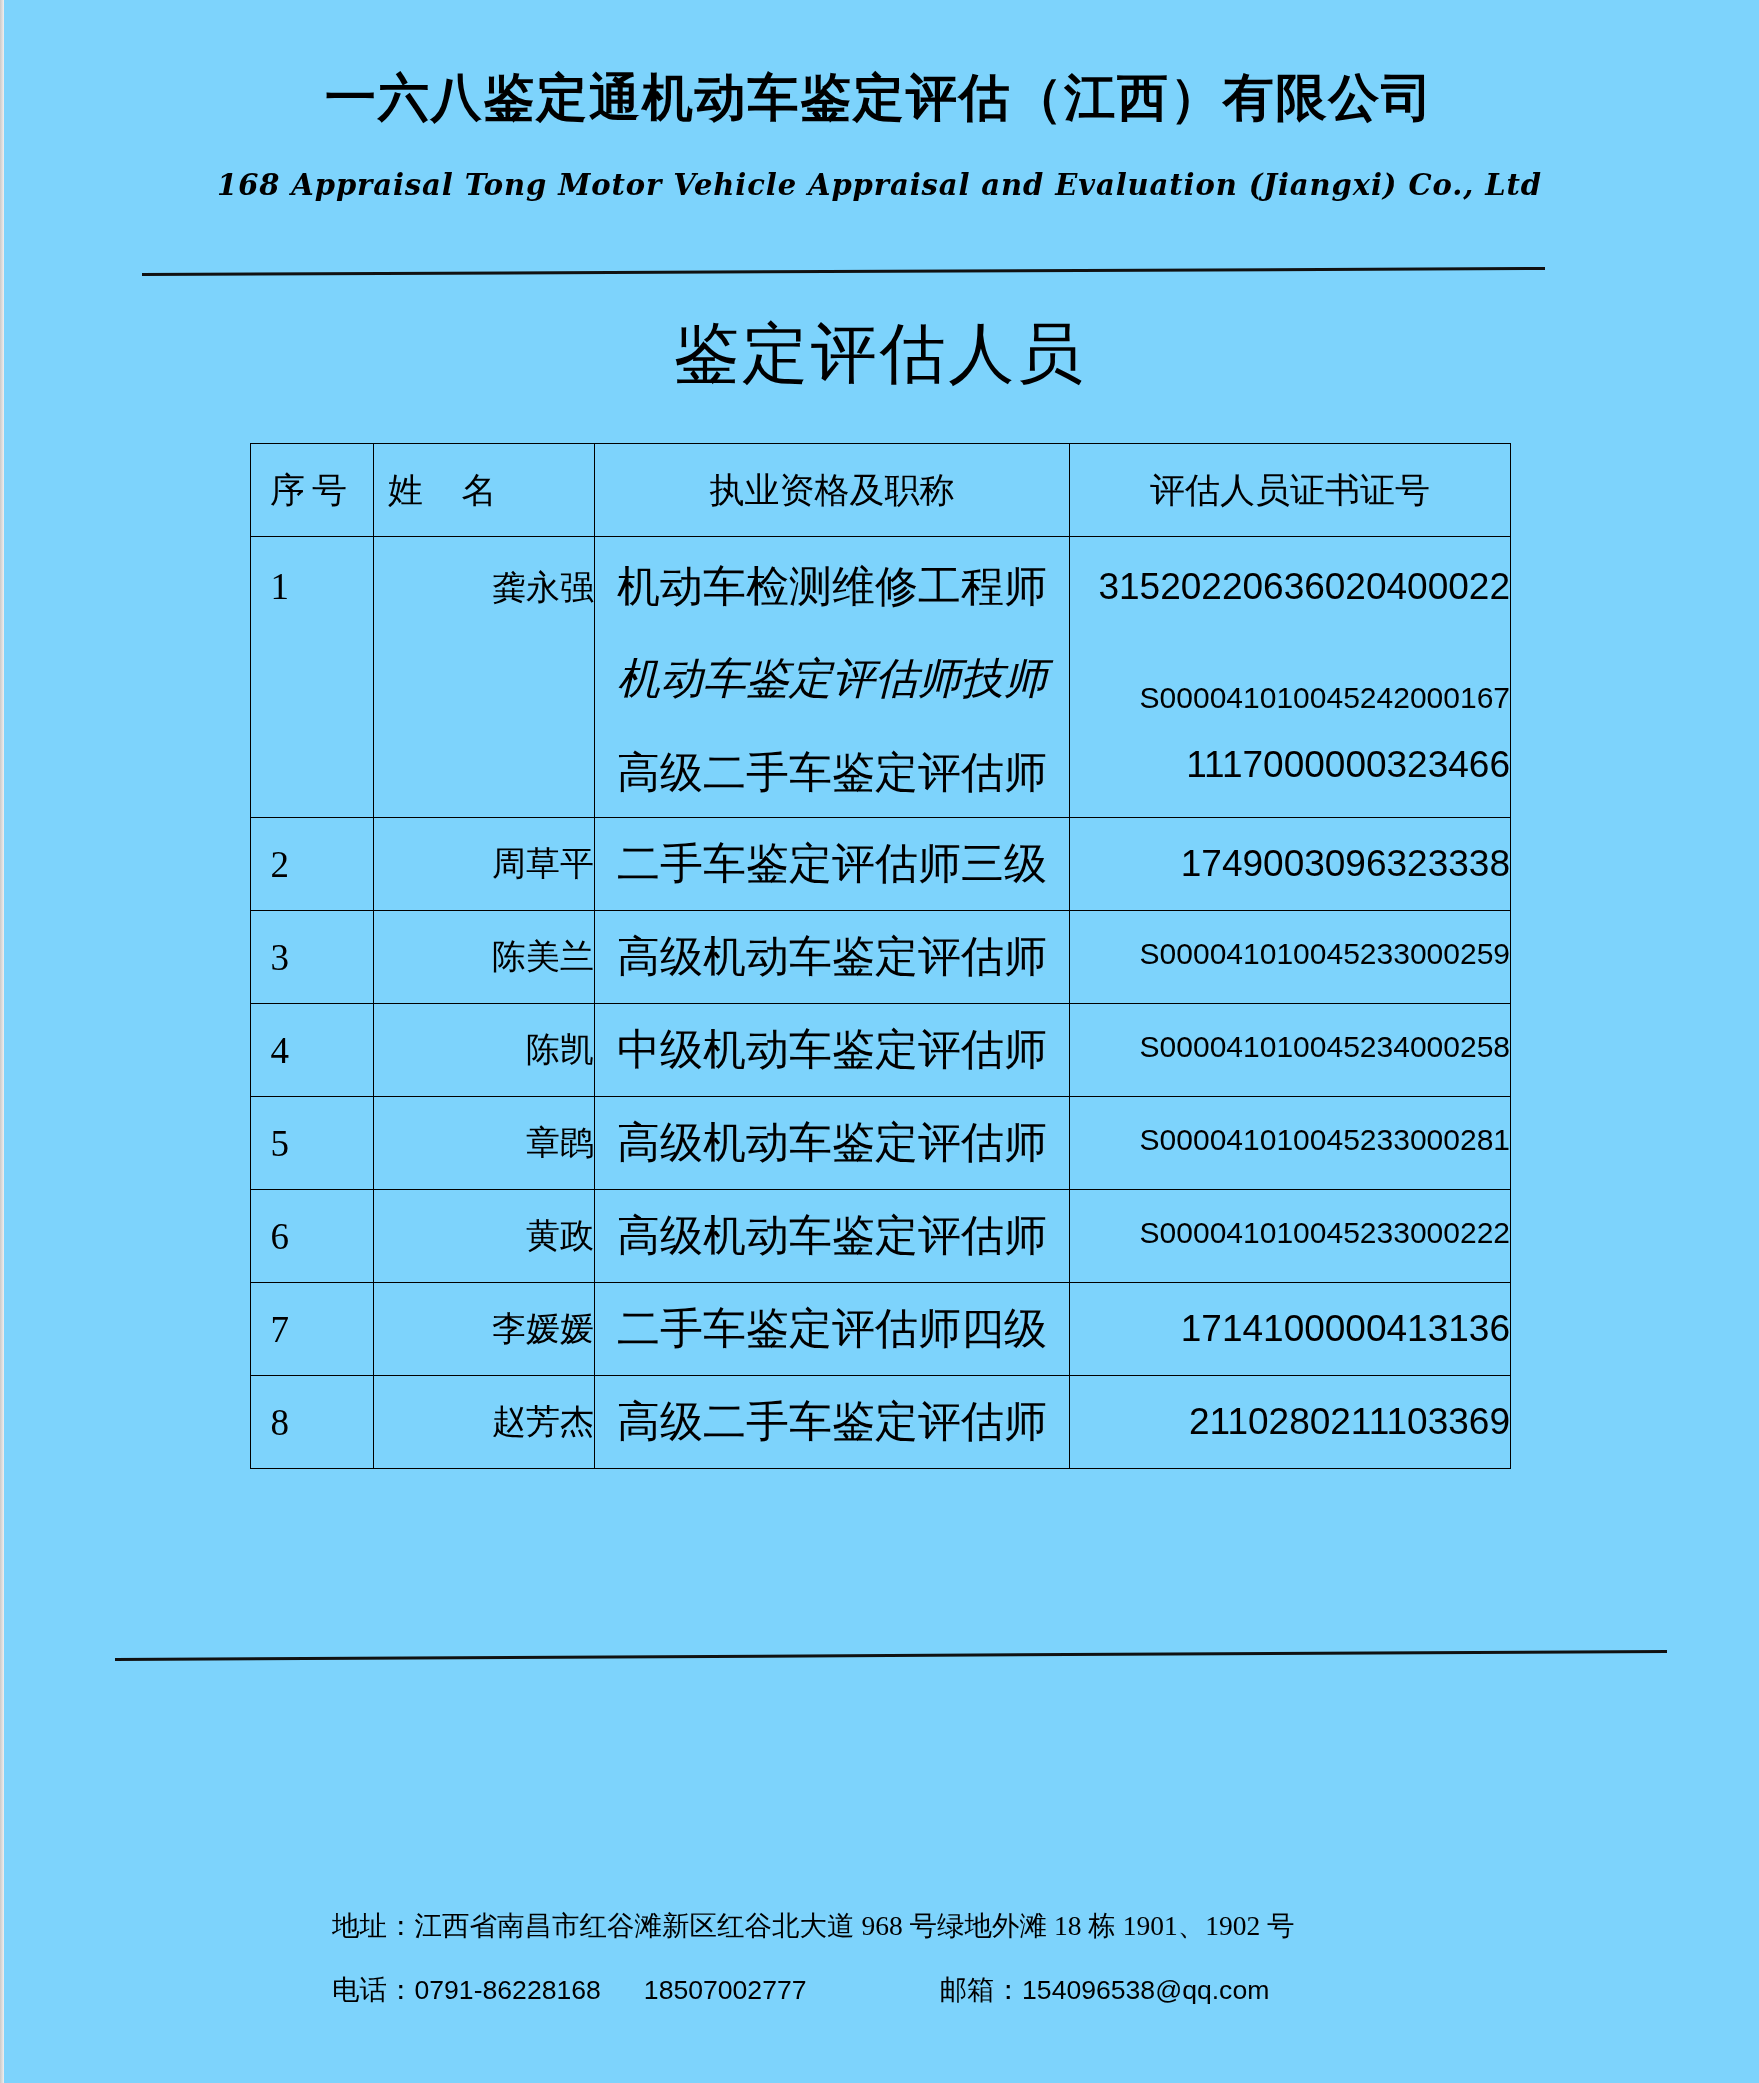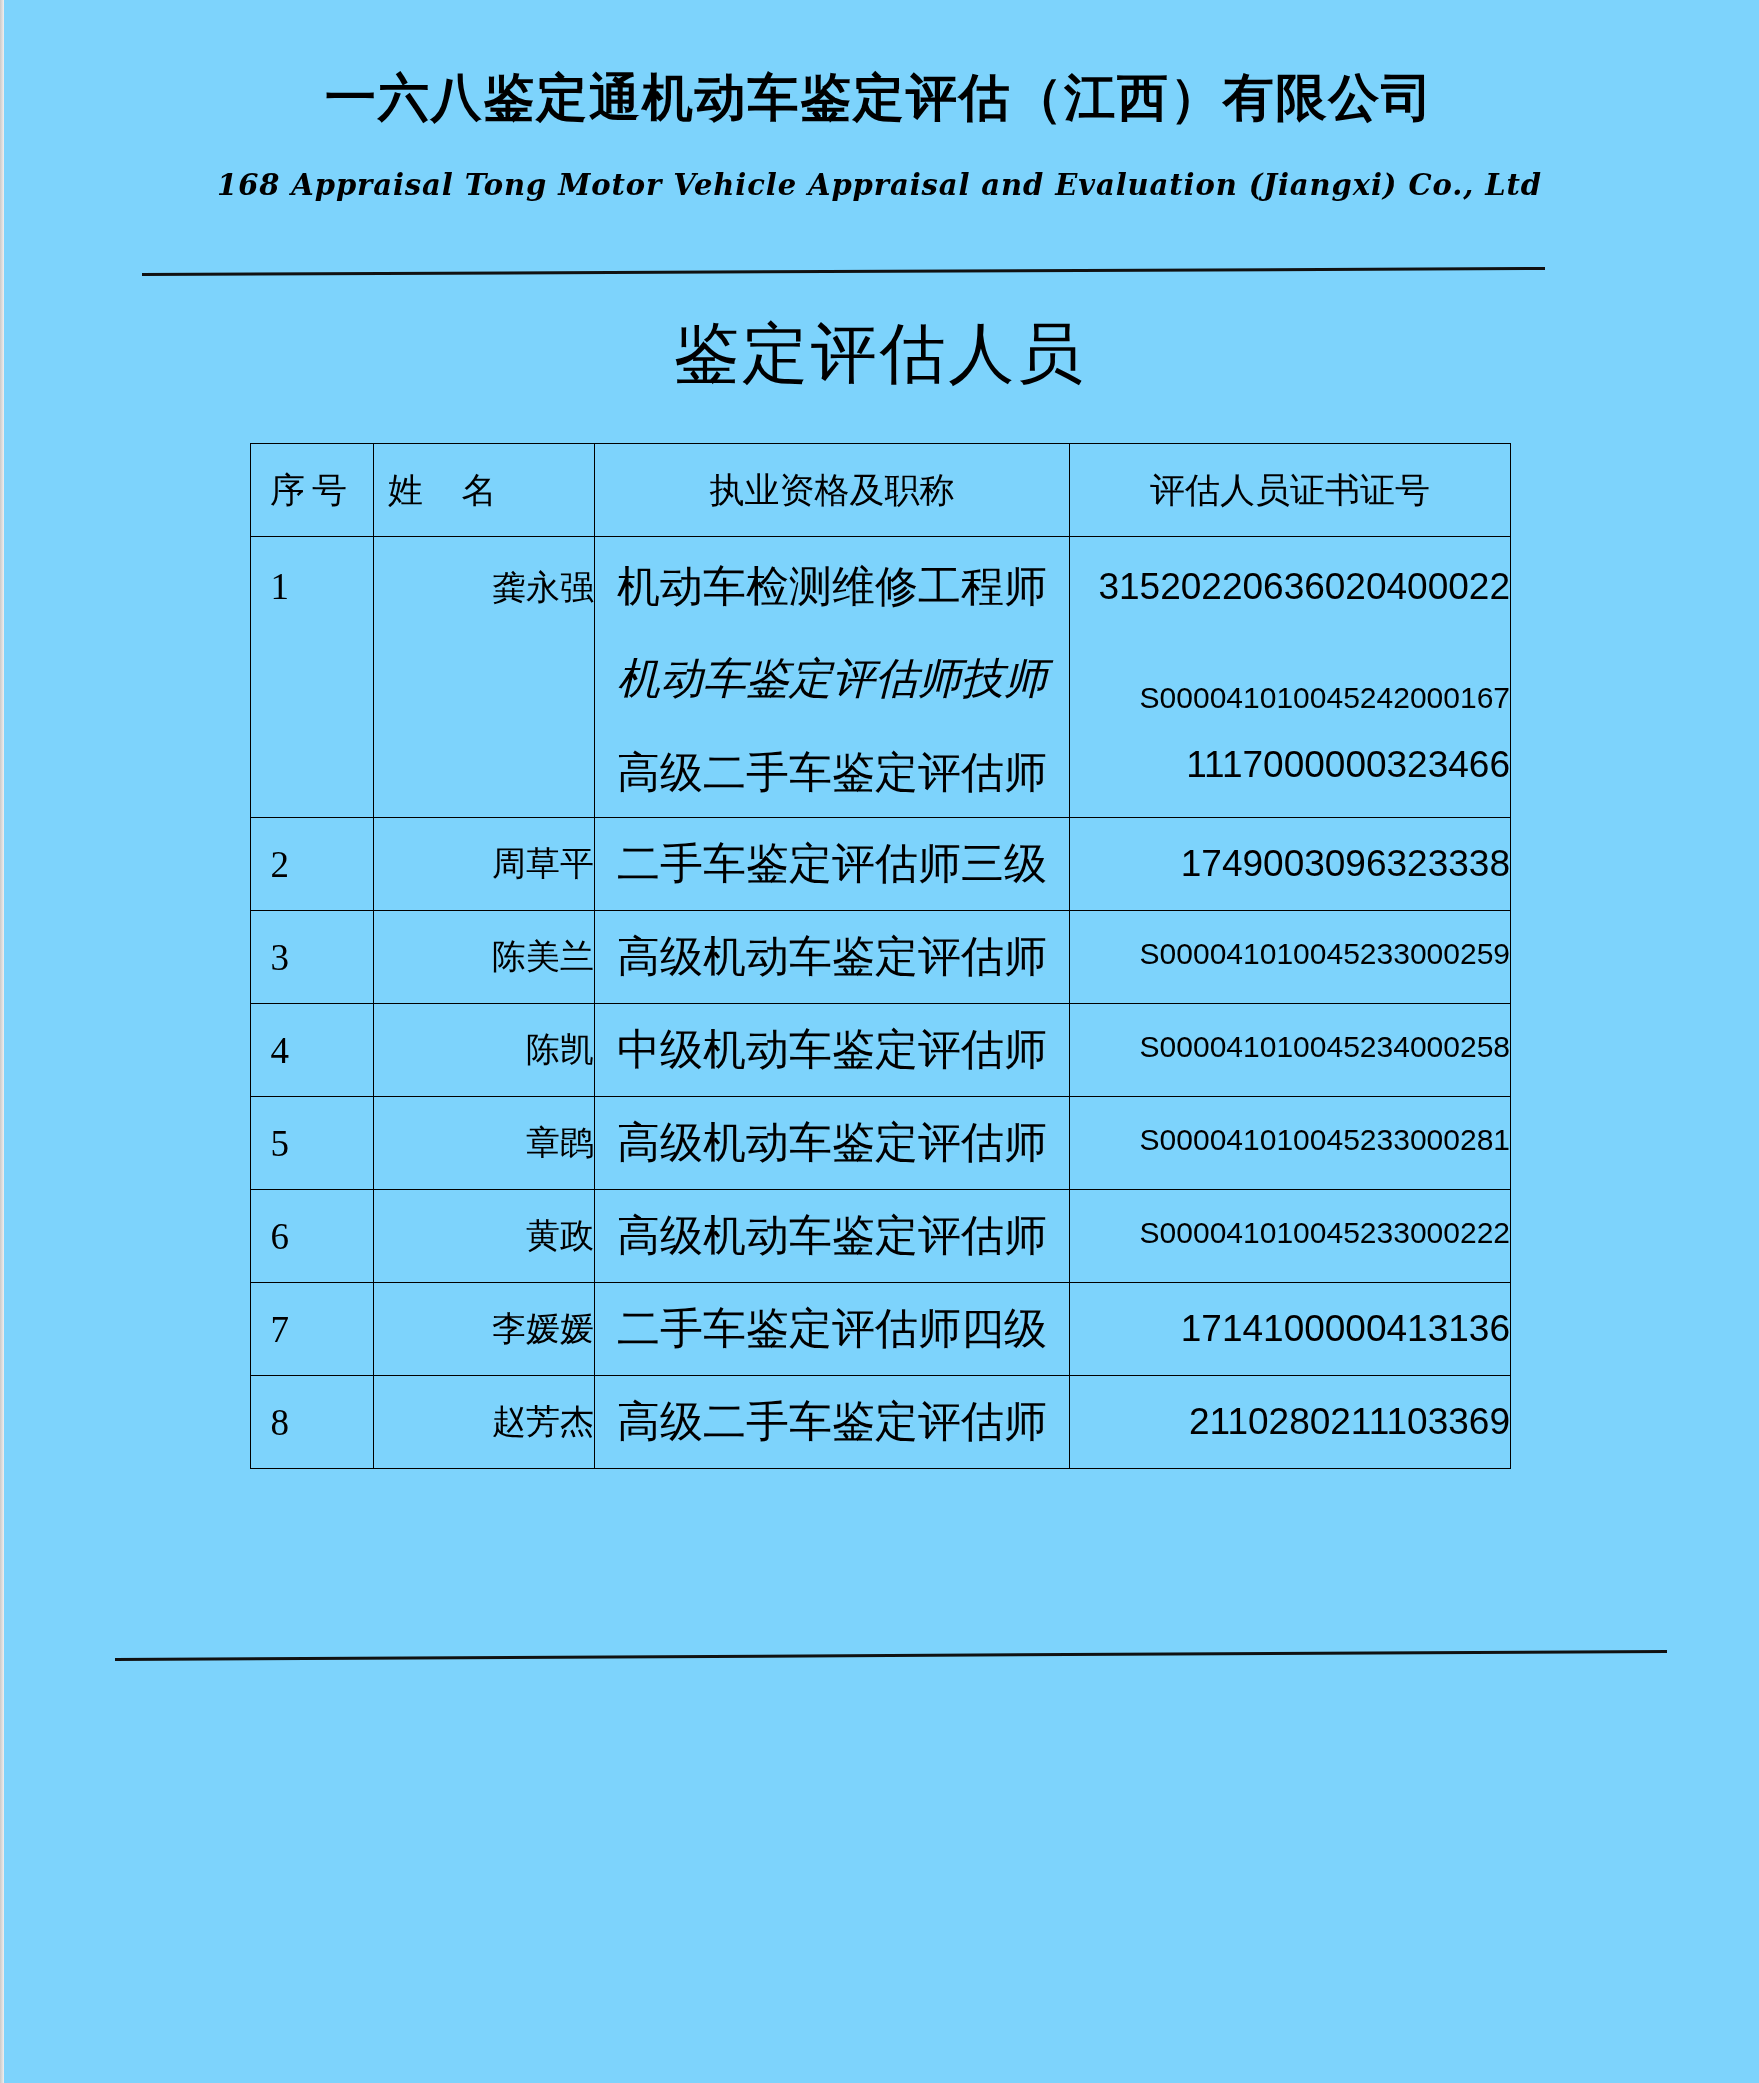--- a/index.html
+++ b/index.html
@@ -185,14 +185,20 @@
         <td class="no">8</td>
         <td class="name">赵芳杰</td>
         <td class="qual">高级二手车鉴定评估师</td>
         <td class="cert num-lg">2110280211103369</td>
       </tr>
     </tbody>
   </table>
 
   <div class="rule rule-bottom"></div>
 
+  <div class="footer footer-line1" style="top:1908px;">
+    <span>地址：</span><span>江西省南昌市红谷滩新区红谷北大道 968 号绿地外滩 18 栋 1901、1902 号</span>
+  </div>
+  <div class="footer footer-line2" style="top:1972px;">
+    <span>电话：</span><span class="num">0791-86228168</span><span class="num gap-sm">18507002777</span><span class="gap-lg">邮箱：</span><span class="num">154096538@qq.com</span>
+  </div>
 </div>
 
 
 </body></html>

